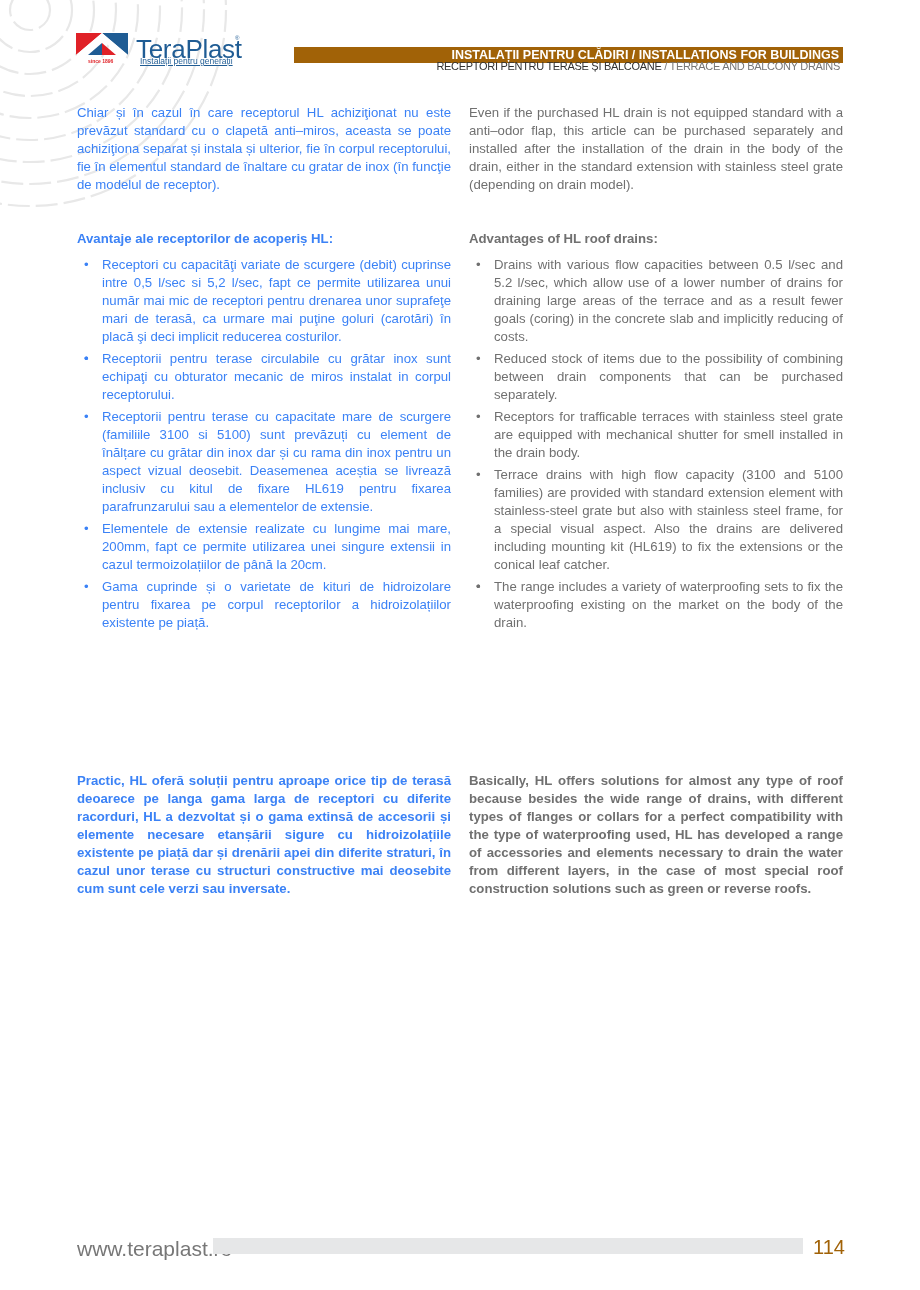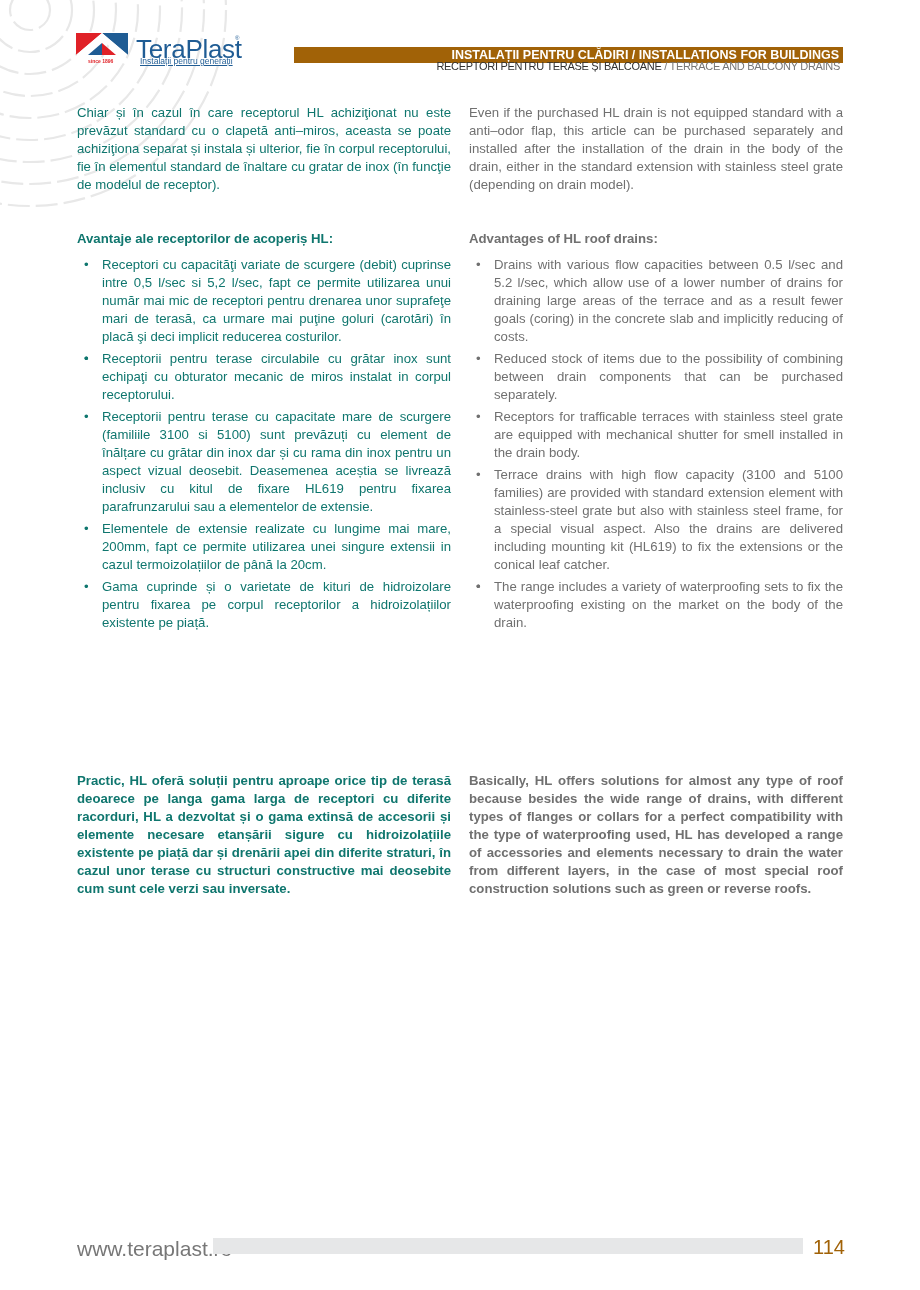--- a/index.html
+++ b/index.html
@@ -18,21 +18,21 @@
 
   .hdr-bar {
     position: absolute; left: 294px; top: 38px; width: 549px; height: 16px;
     background: #a16207; color: #ffffff; font-weight: bold; font-size: 12.5px;
     text-align: right; line-height: 16px; padding-right: 4px; box-sizing: border-box; margin-top: 9px;
   }
   .hdr-sub { position: absolute; right: 80px; top: 60px; font-size: 11px; color: #333; letter-spacing: -0.3px; margin-left: 32px; }
   .hdr-sub .en { color: #777; }
 
   .col { position: absolute; width: 374px; font-size: 13.2px; line-height: 18px; text-align: justify; }
-  .left { left: 77px; color: #0f766e; }
+  .left { left: 77px; color: #3b82f6; }
   .right { left: 469px; color: #707070; }
   p { margin: 0; }
   .intro { top: 104px; }
   .adv-title { top: 230px; font-weight: bold; }
   .bullets { margin: 0; padding: 0; list-style: none; }
   .bullets li { position: relative; padding-left: 25px; margin-bottom: 4px; }
   .bullets li .dot { position: absolute; left: 7px; top: 0; }
   .list { top: 256px; }
   .summary { top: 740px; font-weight: bold; margin-top: 32px; }
 

